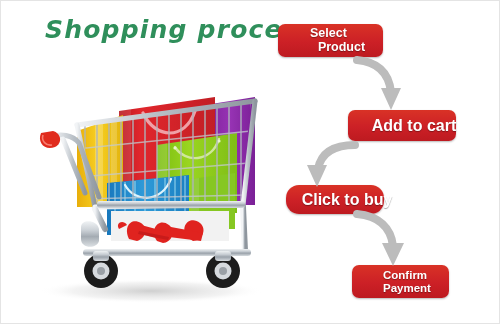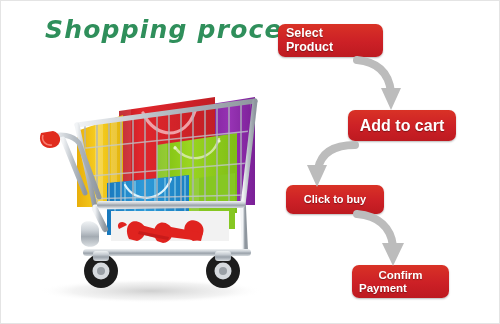--- a/index.html
+++ b/index.html
@@ -55,45 +55,45 @@
     box-shadow: 0 1px 2px rgba(0,0,0,0.28);
     color: #ffffff;
     font-family: "Liberation Sans", sans-serif;
     font-weight: bold;
     line-height: 1.08;
     text-shadow: 0 1px 1px rgba(0,0,0,0.35);
     display: flex;
     flex-direction: column;
     justify-content: center;
   }
-  .flow-box .ln { display: block; white-space: nowrap; }
+  .flow-box .ln { display: block; white-space: nowrap; margin-left: 24px; }
 
   
   #box-select {
     left: 277px; top: 23px; width: 105px; height: 33px;
     font-size: 12.5px; padding: 0 8px;
   }
   #box-select .ln1 { text-align: left; }
-  #box-select .ln2 { text-align: left; padding-right: 2px; }
+  #box-select .ln2 { text-align: center; padding-right: 2px; }
 
   #box-confirm {
     left: 351px; top: 264px; width: 97px; height: 33px;
     font-size: 11.5px; padding: 0 7px;
   }
-  #box-confirm .ln1 { text-align: center; }
+  #box-confirm .ln1 { text-align: left; }
   #box-confirm .ln2 { padding-right: 1px; }
 
   
   #box-addcart {
     left: 347px; top: 109px; width: 108px; height: 31px;
     font-size: 16px; align-items: center; text-align: right;
   }
   #box-click {
     left: 285px; top: 184px; width: 98px; height: 29px;
-    font-size: 11px; align-items: center;
+    font-size: 16px; align-items: center; border-radius: 13px;
   }
 
   
   .arrow {
     position: absolute;
     pointer-events: none;
   }
   #arrow1 { left: 352px; top: 53px;  width: 62px; height: 58px; }
   #arrow2 { left: 292px; top: 138px; width: 70px; height: 50px; }
   #arrow3 { left: 352px; top: 207px; width: 66px; height: 60px; }

